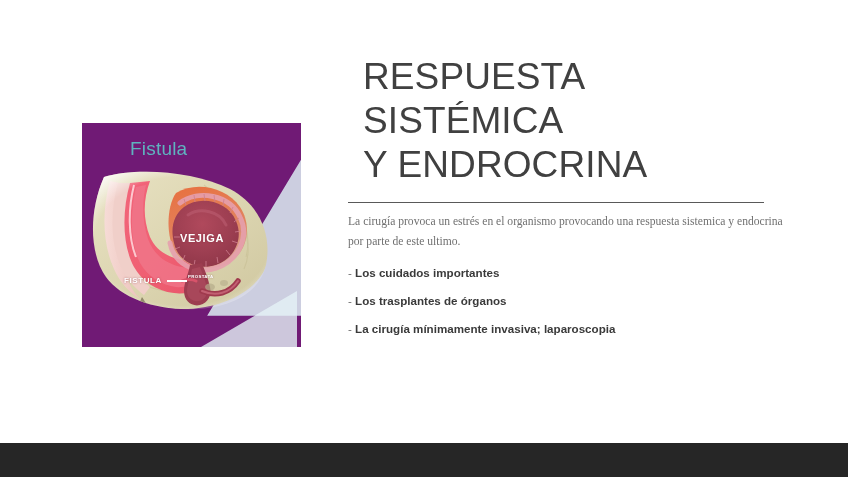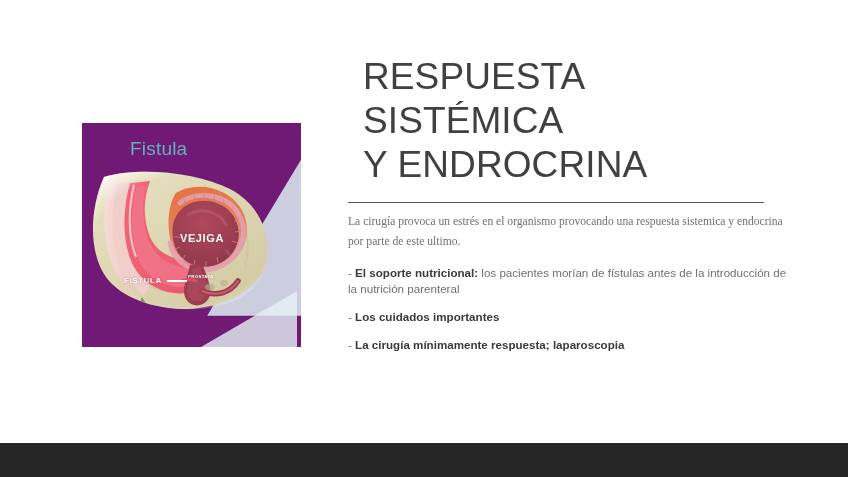--- a/index.html
+++ b/index.html
@@ -307,26 +307,26 @@
       <span>Y ENDROCRINA</span>
     </h1>
 
     <div id="divider"></div>
 
     <div class="body-block">
 
       <p class="para">La cirugía provoca un estrés en el organismo provocando una respuesta sistemica y endocrina por parte de este ultimo.</p>
 
 
-      <p class="bullet"><span class="dash">- </span><span class="lead">El soporte nutricional:</span><span> los pacientes morían de fístulas antes de la introducción de la nutrición parenteral</span></p>
 
       <p class="bullet"><span class="dash">- </span><span class="lead">Los cuidados importantes</span><span></span></p>
 
-
-      <p class="bullet"><span class="dash">- </span><span class="lead">La cirugía mínimamente respuesta; laparoscopia</span><span></span></p>
+      <p class="bullet"><span class="dash">- </span><span class="lead">Los trasplantes de órganos</span><span></span></p>
+
+      <p class="bullet"><span class="dash">- </span><span class="lead">La cirugía mínimamente invasiva; laparoscopia</span><span></span></p>
 
 
     </div>
   </div>
 
   <div id="bottom-bar"></div>
 
 </div>
 
 </body></html>

